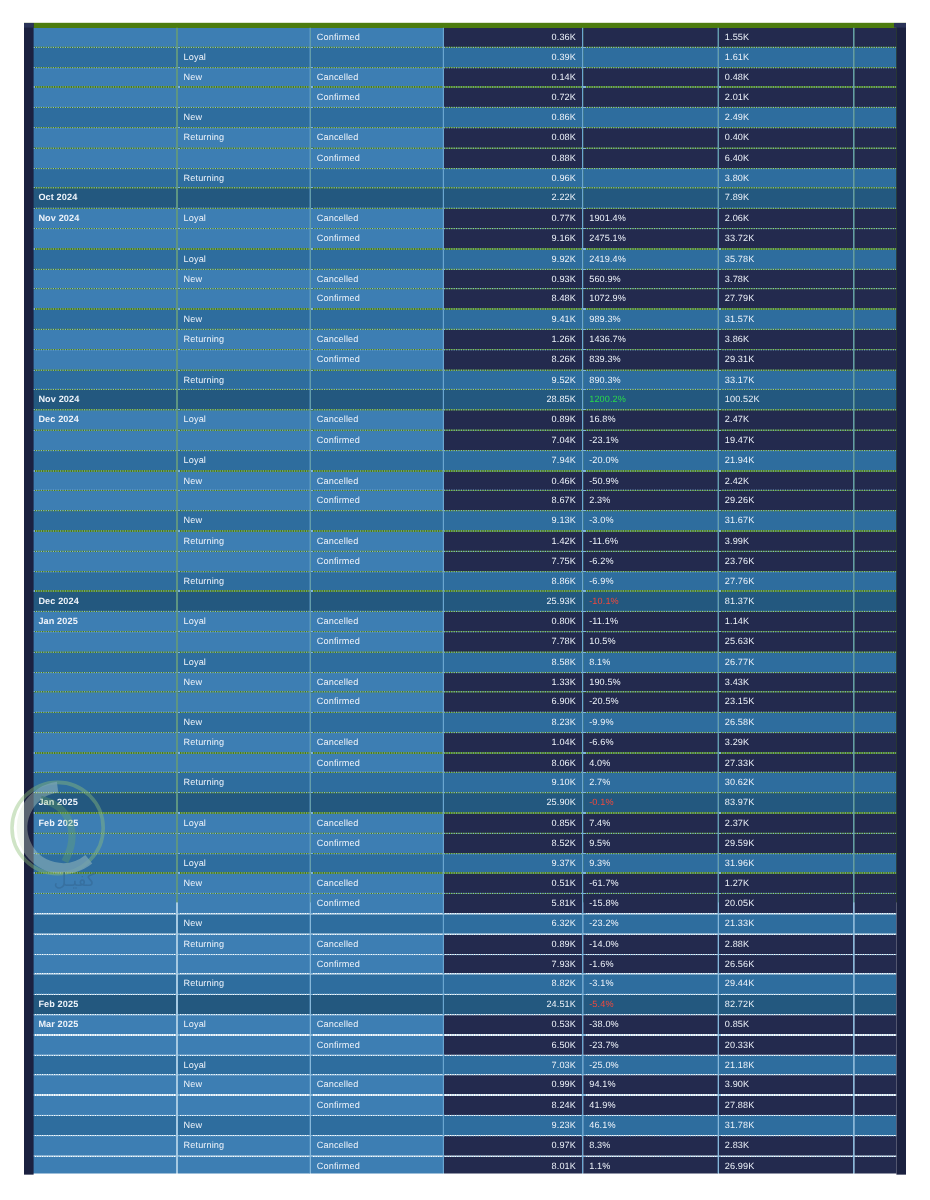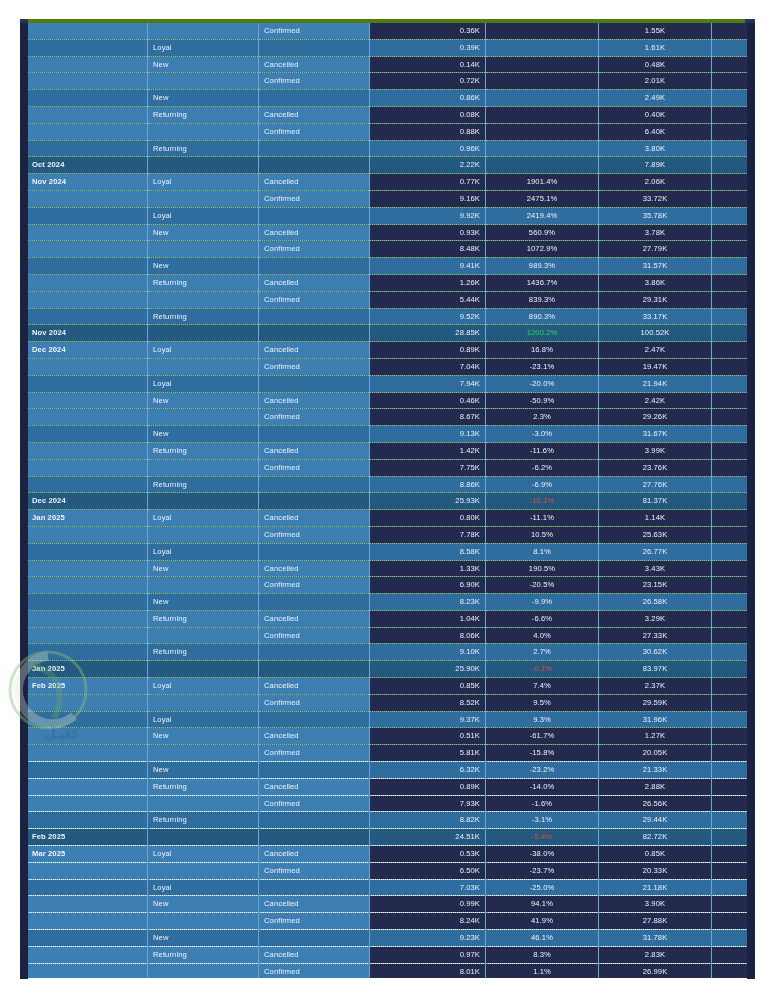--- a/index.html
+++ b/index.html
@@ -72,22 +72,22 @@
     vertical-align: middle;
     line-height: 15.8px;
     letter-spacing: 0.1px;
   }
 
   
   .c-month { width: 110px; font-weight: bold; }
   .c-seg   { width: 100px; }
   .c-stat  { width: 100px; }
   .c-v1    { width: 105px; text-align: right; margin-left: 34px; }
-  .c-v2    { width: 102px; text-align: center; }
-  .c-v3    { width: 102px; text-align: center; }
+  .c-v2    { width: 102px; text-align: left; }
+  .c-v3    { width: 102px; text-align: left; }
   .c-v4    { width: 101px; text-align: right; border-right: none; }
 
   
   .bg-dim   { background: #3d7eb3; }   
   .bg-val   { background: #232a4e; }   
   .bg-sub   { background: #2e6d9e; }   
   .bg-subv  { background: #2e6d9e; }
   .bg-tot   { background: #23587f; }   
   .bg-totv  { background: #23587f; }
 
@@ -290,21 +290,21 @@
             <td class="c-stat bg-dim">Cancelled</td>
             <td class="c-v1 bg-val">1.26K</td>
             <td class="c-v2 bg-val">1436.7%</td>
             <td class="c-v3 bg-val">3.86K</td>
             <td class="c-v4 bg-val">863.6%</td>
           </tr>
           <tr>
             <td class="c-month bg-dim"></td>
             <td class="c-seg bg-dim"></td>
             <td class="c-stat bg-dim">Confirmed</td>
-            <td class="c-v1 bg-val">5.44K</td>
+            <td class="c-v1 bg-val">8.26K</td>
             <td class="c-v2 bg-val">839.3%</td>
             <td class="c-v3 bg-val">29.31K</td>
             <td class="c-v4 bg-val">763.1%</td>
           </tr>
           <tr>
             <td class="c-month bg-sub"></td>
             <td class="c-seg bg-sub">Returning</td>
             <td class="c-stat bg-sub"></td>
             <td class="c-v1 bg-subv">9.52K</td>
             <td class="c-v2 bg-subv">890.3%</td>

